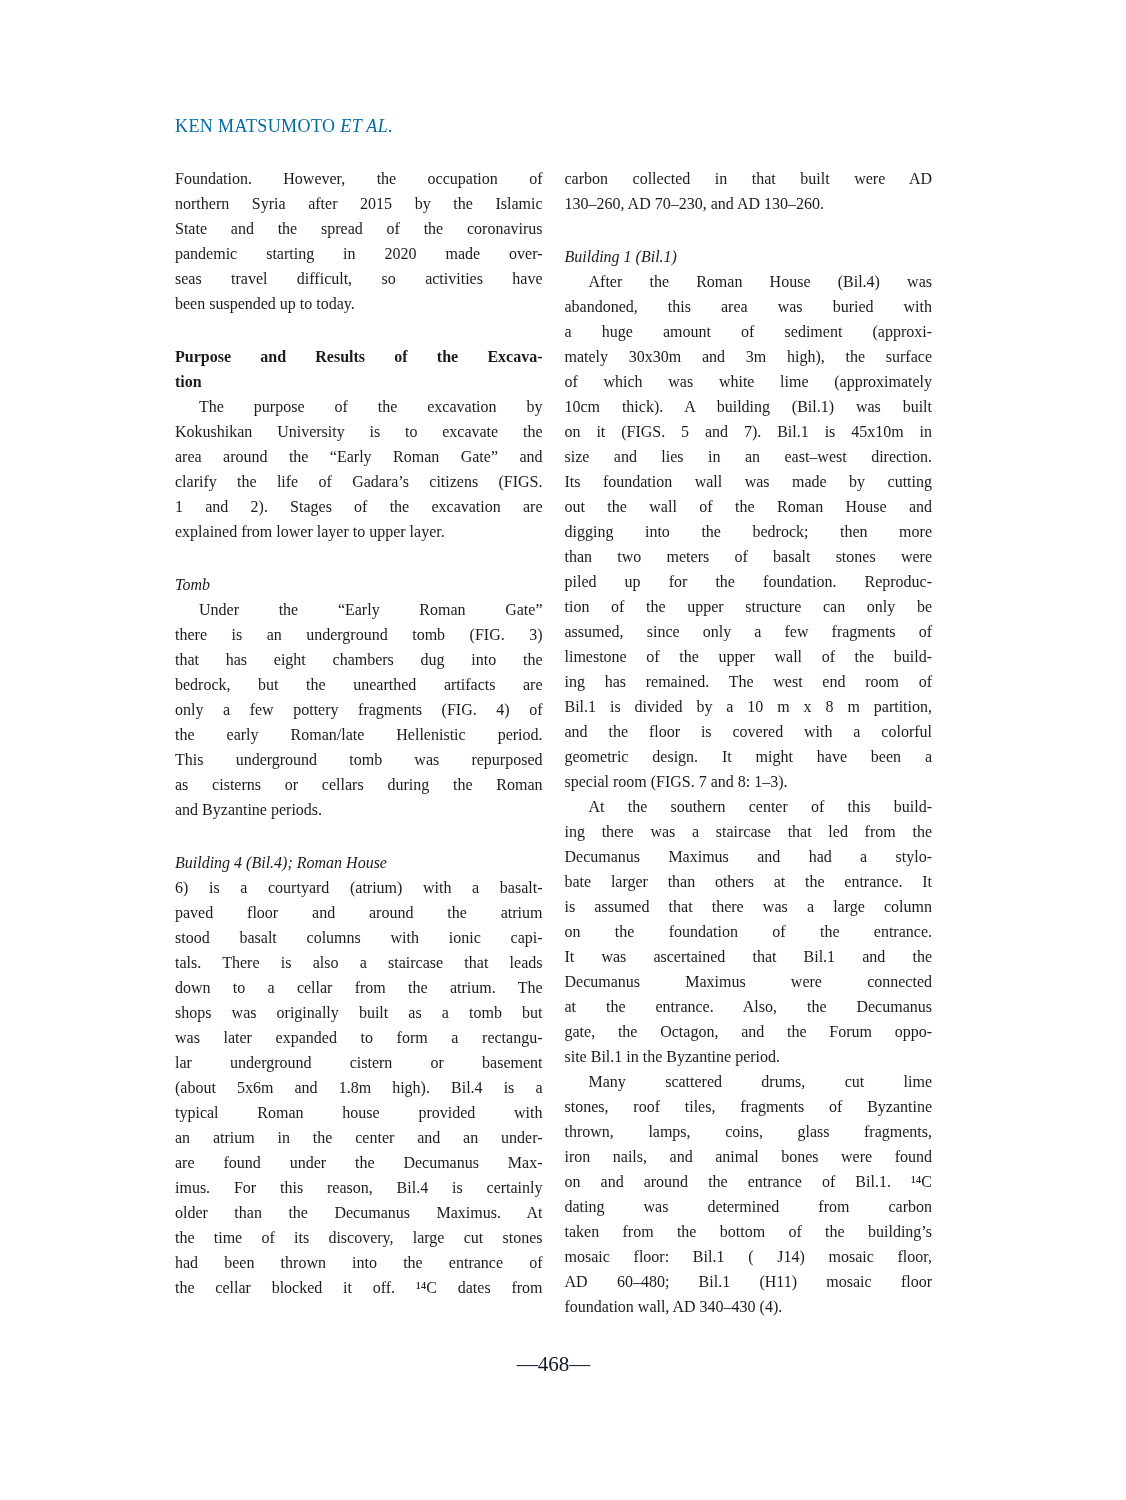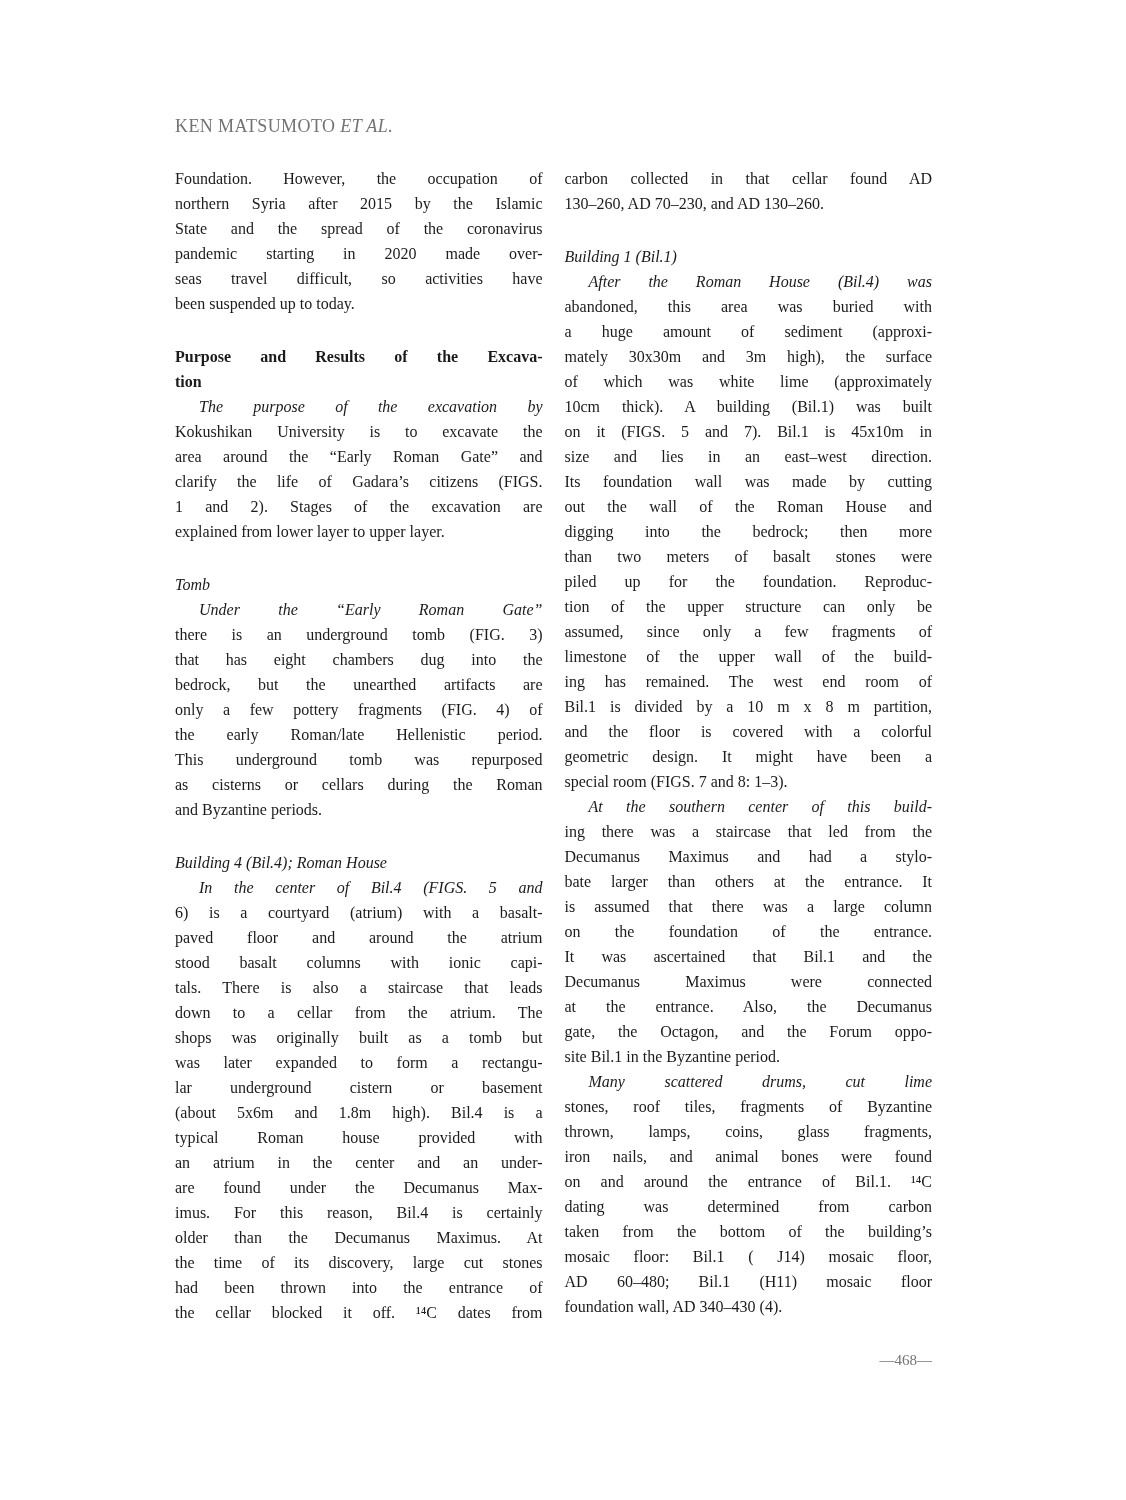--- a/index.html
+++ b/index.html
@@ -6,47 +6,47 @@
   body {
     width: 1126px; height: 1500px;
     background: #ffffff;
     font-family: "Liberation Serif", "DejaVu Serif", serif;
     color: #1b1b1b;
   }
   .page { position: relative; width: 1126px; height: 1500px; overflow: hidden; }
 
   .running-header {
     position: absolute; left: 175px; top: 116px;
-    font-size: 18px; letter-spacing: 0.4px; color: #737373;
+    font-size: 18px; letter-spacing: 0.4px; color: #0369a1;
     white-space: nowrap;
   }
   .running-header .et-al { font-style: italic; }
 
   .columns {
     position: absolute; left: 175px; top: 166px;
     width: 757px;
     display: flex; gap: 22px;
     font-size: 16px; line-height: 25px;
   }
   .col { width: 369px; }
 
   .block { margin: 0; }
   .block.spaced { margin-top: 28px; }
 
   .line { text-align: justify; text-align-last: justify; }
   .line.endline { text-align-last: left; }
-  .line.indent { text-indent: 24px; font-style: italic; }
+  .line.indent { text-indent: 24px; }
 
   .heading-bold { font-weight: bold; }
   .heading-italic { font-style: italic; }
 
   .page-footer {
     position: absolute; left: 175px; top: 1352px;
-    width: 757px; text-align: right;
-    font-size: 15px; color: #737373;
+    width: 757px; text-align: center;
+    font-size: 21px; color: #0f172a;
   }
 </style>
 </head>
 <body>
 
 <div class="page">
 
   <div class="running-header">
     <span>KEN MATSUMOTO </span><span class="et-al">ET AL.</span>
   </div>
@@ -84,21 +84,20 @@
           <div class="line">only a few pottery fragments (FIG. 4) of</div>
           <div class="line">the early Roman/late Hellenistic period.</div>
           <div class="line">This underground tomb was repurposed</div>
           <div class="line">as cisterns or cellars during the Roman</div>
           <div class="line endline">and Byzantine periods.</div>
         </div>
         <div class="block heading-italic spaced">
           <div class="line endline">Building 4 (Bil.4); Roman House</div>
         </div>
         <div class="block para">
-          <div class="line indent">In the center of Bil.4 (FIGS. 5 and</div>
           <div class="line">6) is a courtyard (atrium) with a basalt-</div>
           <div class="line">paved floor and around the atrium</div>
           <div class="line">stood basalt columns with ionic capi-</div>
           <div class="line">tals. There is also a staircase that leads</div>
           <div class="line">down to a cellar from the atrium. The</div>
           <div class="line">shops was originally built as a tomb but</div>
           <div class="line">was later expanded to form a rectangu-</div>
           <div class="line">lar underground cistern or basement</div>
           <div class="line">(about 5x6m and 1.8m high). Bil.4 is a</div>
           <div class="line">typical Roman house provided with</div>
@@ -106,21 +105,21 @@
           <div class="line">are found under the Decumanus Max-</div>
           <div class="line">imus. For this reason, Bil.4 is certainly</div>
           <div class="line">older than the Decumanus Maximus. At</div>
           <div class="line">the time of its discovery, large cut stones</div>
           <div class="line">had been thrown into the entrance of</div>
           <div class="line">the cellar blocked it off. ¹⁴C dates from</div>
         </div>
       </div>
     <div class="col" id="col-right">
         <div class="block para">
-          <div class="line">carbon collected in that cellar found AD</div>
+          <div class="line">carbon collected in that built were AD</div>
           <div class="line endline">130–260, AD 70–230, and AD 130–260.</div>
         </div>
         <div class="block heading-italic spaced">
           <div class="line endline">Building 1 (Bil.1)</div>
         </div>
         <div class="block para">
           <div class="line indent">After the Roman House (Bil.4) was</div>
           <div class="line">abandoned, this area was buried with</div>
           <div class="line">a huge amount of sediment (approxi-</div>
           <div class="line">mately 30x30m and 3m high), the surface</div>

